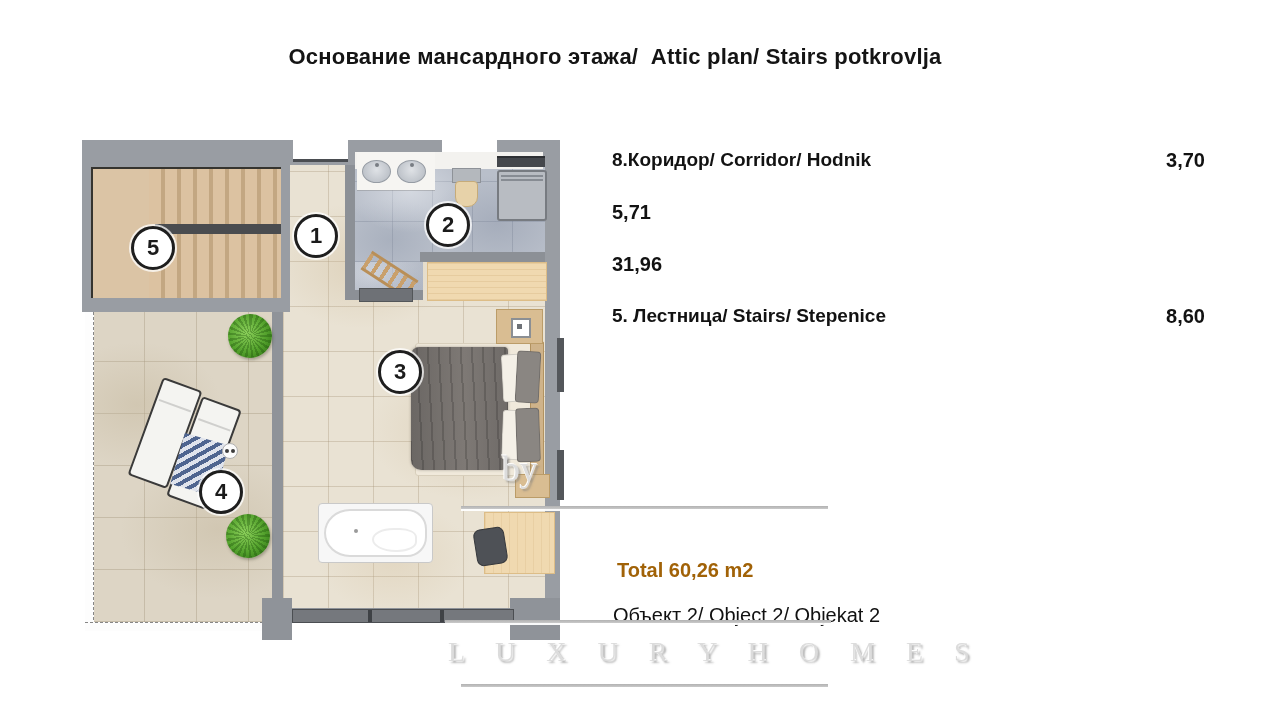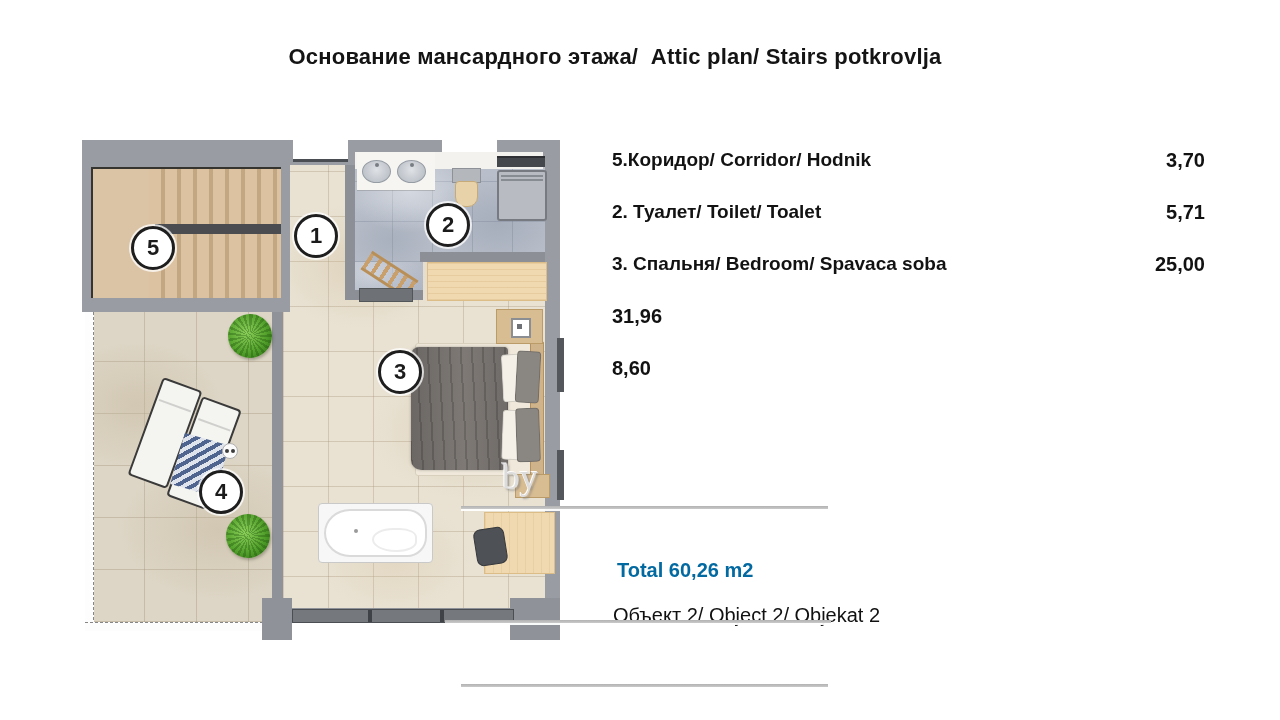--- a/index.html
+++ b/index.html
@@ -101,27 +101,27 @@
     display:flex;align-items:center;justify-content:center;font-size:22px;font-weight:600;color:#1b1b1b;
     box-shadow:0 0 0 2px rgba(255,255,255,.75);}
 
   
   #legend{left:612px;top:149px;width:593px;}
   .legend-row{display:flex;justify-content:space-between;align-items:flex-start;height:52px;}
   .legend-label{font-size:19px;font-weight:700;color:#121212;}
   .legend-area{font-size:20px;font-weight:700;color:#121212;}
 
   
-  #total-line{left:617px;top:559px;font-size:20px;font-weight:700;color:#0369a1;text-align:right;}
+  #total-line{left:617px;top:559px;font-size:20px;font-weight:700;color:#a16207;text-align:right;}
   #object-line{left:613px;top:604px;font-size:20px;font-weight:400;color:#111;}
 
   
   #watermark{left:440px;top:448px;width:400px;height:252px;pointer-events:none;z-index:40;
     font-family:"Liberation Serif","DejaVu Serif",serif;color:#dcdcdc;}
-  .wm-text{text-shadow:-1px -1px 0 rgba(255,255,255,.95), 2px 2px 2px rgba(122,122,122,.55);margin-top:8px;}
+  .wm-text{text-shadow:-1px -1px 0 rgba(255,255,255,.95), 2px 2px 2px rgba(122,122,122,.55);}
   #wm-by{left:62px;top:0;font-size:36px;}
   #wm-brand{left:4px;top:60px;width:392px;text-align:center;font-size:78px;line-height:1.28;
     letter-spacing:-2px;white-space:nowrap;}
   #wm-tagline{left:8px;top:188px;width:390px;text-align:center;font-size:28px;letter-spacing:12px;white-space:nowrap;}
   .wm-line{height:3px;background:linear-gradient(#b2b2b2,#c9c9c9);box-shadow:0 2px 0 rgba(255,255,255,.95);}
   #wm-line1{left:21px;top:58px;width:367px;}
   #wm-line2{left:5px;top:172px;width:386px;}
   #wm-line3{left:21px;top:236px;width:367px;}
 </style>
 </head>
@@ -210,40 +210,37 @@
   <div class="abs room-circle" style="left:121px;top:332px;z-index:8;">
       <span>4</span>
     </div>
   <div class="abs room-circle" style="left:53px;top:88px;z-index:8;">
       <span>5</span>
     </div>
 </div>
 
 <div class="abs" id="legend">
   <div class="legend-row">
-    <span class="legend-label">5.Коридор/ Corridor/ Hodnik</span>
+    <span class="legend-label">8.Коридор/ Corridor/ Hodnik</span>
     <span class="legend-area">3,70</span>
   </div>
   <div class="legend-row">
-    <span class="legend-label">2. Туалет/ Toilet/ Toalet</span>
     <span class="legend-area">5,71</span>
   </div>
   <div class="legend-row">
-    <span class="legend-label">3. Спальня/ Bedroom/ Spavaca soba</span>
-    <span class="legend-area">25,00</span>
-  </div>
-  <div class="legend-row">
     <span class="legend-area">31,96</span>
   </div>
   <div class="legend-row">
+    <span class="legend-label">5. Лестница/ Stairs/ Stepenice</span>
     <span class="legend-area">8,60</span>
   </div>
 </div>
 
 <div class="abs" id="total-line">Total 60,26 m2</div>
 <div class="abs" id="object-line">Объект 2/ Object 2/ Objekat 2</div>
 
 <div class="abs" id="watermark">
   <div class="abs wm-text" id="wm-by">by</div>
   <div class="abs wm-line" id="wm-line1"></div>
   <div class="abs wm-line" id="wm-line2"></div>
+  <div class="abs wm-text" id="wm-tagline">L U X U R Y   H O M E S</div>
   <div class="abs wm-line" id="wm-line3"></div>
 </div>
 
 </body></html>

